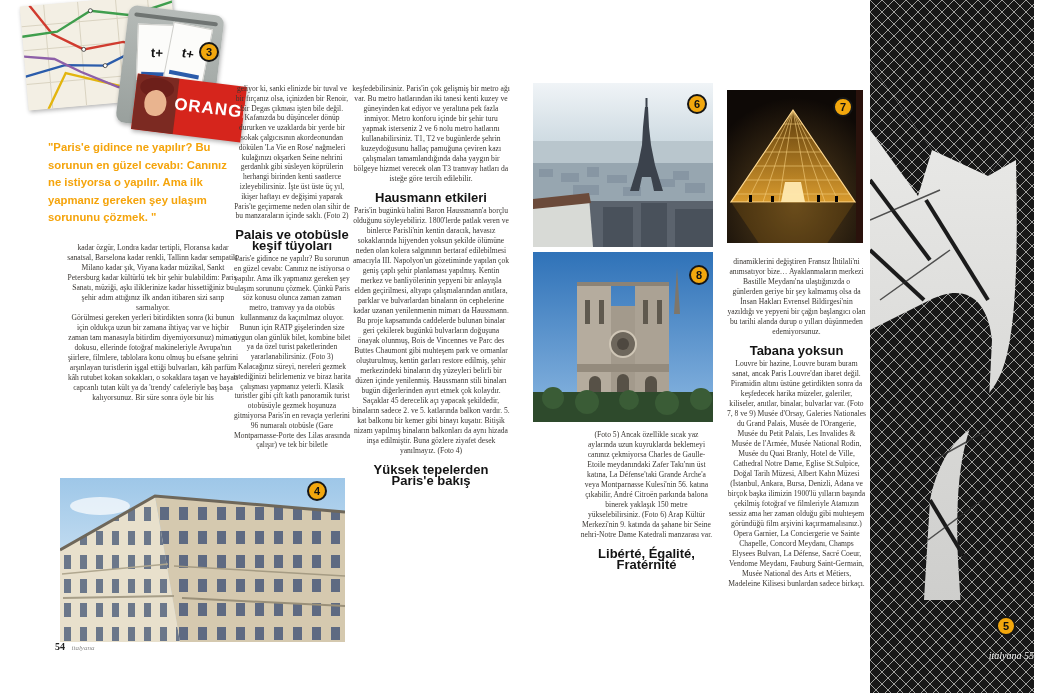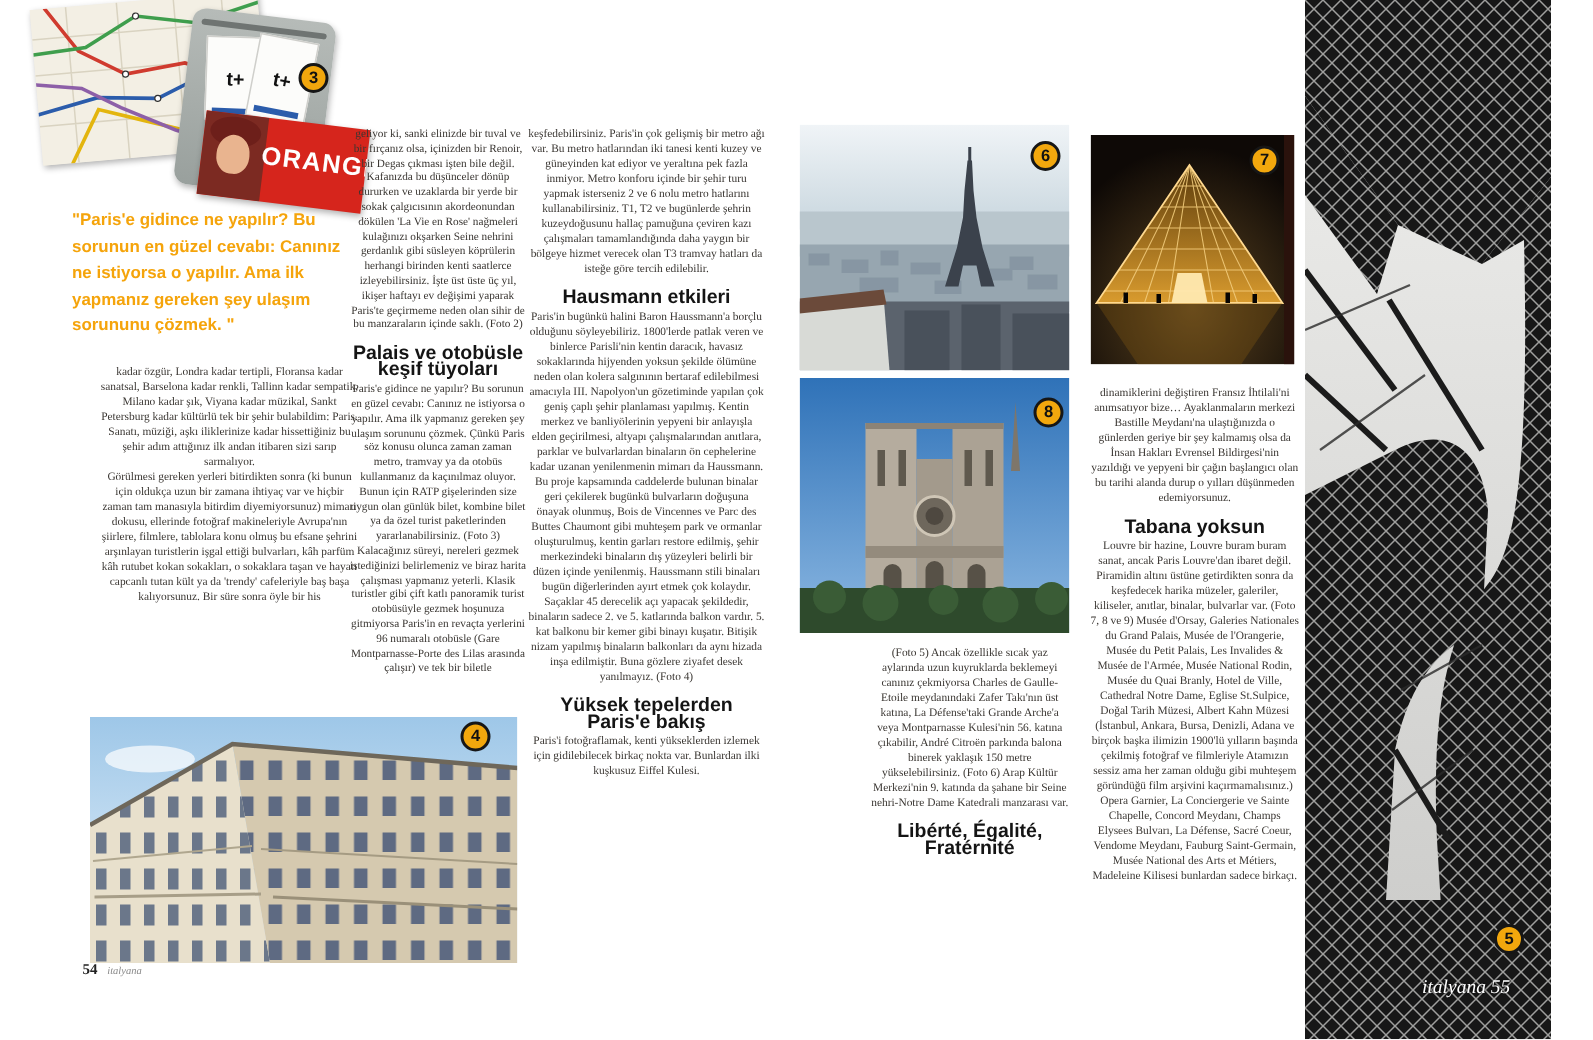--- a/index.html
+++ b/index.html
@@ -39,22 +39,22 @@
              background:#d6251c;overflow:hidden;box-shadow:1px 2px 4px rgba(0,0,0,.3);}
   .woman{position:absolute;left:0;top:0;width:42px;height:56px;background:#7c2a22;}
   .face{position:absolute;left:10px;top:14px;width:22px;height:26px;border-radius:50% 50% 45% 45%;background:#e9b48f;}
   .hair{position:absolute;left:4px;top:2px;width:34px;height:20px;border-radius:50%;background:#6d1f1a;}
   .brand{position:absolute;left:40px;top:16px;font-family:"Liberation Sans",sans-serif;
          font-weight:bold;font-size:17px;color:#fff;letter-spacing:1px;}
   
   .footer-left{position:absolute;left:55px;top:641px;font-size:10px;color:#222;}
   .footer-left .num{font-weight:bold;font-family:Liberation Serif, serif;}
   .footer-left .mag{font-style:italic;font-size:7px;color:#8a8a8a;margin-left:4px;}
-  .strip-caption{position:absolute;left:948px;top:650px;width:86px;text-align:left;
-                 font-style:italic;font-size:13px;color:#ffffff;z-index:6;text-shadow:0 0 2px #000;}
+  .strip-caption{position:absolute;left:948px;top:650px;width:86px;text-align:right;
+                 font-style:italic;font-size:10px;color:#ffffff;z-index:6;text-shadow:0 0 2px #000;}
 </style>
 </head>
 <body>
 
 <div class="spread">
 
   <div class="collage">
     <div class="map">
       <svg width="152" height="104" viewBox="0 0 152 104">
         <rect width="152" height="104" fill="#f3efe4"></rect>
@@ -108,21 +108,20 @@
     <p>geliyor ki, sanki elinizde bir tuval ve bir fırçanız olsa, içinizden bir Renoir, bir Degas çıkması işten bile değil. Kafanızda bu düşünceler dönüp dururken ve uzaklarda bir yerde bir sokak çalgıcısının akordeonundan dökülen 'La Vie en Rose' nağmeleri kulağınızı okşarken Seine nehrini gerdanlık gibi süsleyen köprülerin herhangi birinden kenti saatlerce izleyebilirsiniz. İşte üst üste üç yıl, ikişer haftayı ev değişimi yaparak Paris'te geçirmeme neden olan sihir de bu manzaraların içinde saklı. (Foto 2)</p>
     <div class="subhead">Palais ve otobüsle keşif tüyoları</div>
     <p>Paris'e gidince ne yapılır? Bu sorunun en güzel cevabı: Canınız ne istiyorsa o yapılır. Ama ilk yapmanız gereken şey ulaşım sorununu çözmek. Çünkü Paris söz konusu olunca zaman zaman metro, tramvay ya da otobüs kullanmanız da kaçınılmaz oluyor. Bunun için RATP gişelerinden size uygun olan günlük bilet, kombine bilet ya da özel turist paketlerinden yararlanabilirsiniz. (Foto 3) Kalacağınız süreyi, nereleri gezmek istediğinizi belirlemeniz ve biraz harita çalışması yapmanız yeterli. Klasik turistler gibi çift katlı panoramik turist otobüsüyle gezmek hoşunuza gitmiyorsa Paris'in en revaçta yerlerini 96 numaralı otobüsle (Gare Montparnasse-Porte des Lilas arasında çalışır) ve tek bir biletle</p>
   </div>
 
   <div class="textcol" style="left:352px;top:84px;width:158px;">
     <p>keşfedebilirsiniz. Paris'in çok gelişmiş bir metro ağı var. Bu metro hatlarından iki tanesi kenti kuzey ve güneyinden kat ediyor ve yeraltına pek fazla inmiyor. Metro konforu içinde bir şehir turu yapmak isterseniz 2 ve 6 nolu metro hatlarını kullanabilirsiniz. T1, T2 ve bugünlerde şehrin kuzeydoğusunu hallaç pamuğuna çeviren kazı çalışmaları tamamlandığında daha yaygın bir bölgeye hizmet verecek olan T3 tramvay hatları da isteğe göre tercih edilebilir.</p>
     <div class="subhead">Hausmann etkileri</div>
     <p>Paris'in bugünkü halini Baron Haussmann'a borçlu olduğunu söyleyebiliriz. 1800'lerde patlak veren ve binlerce Parisli'nin kentin daracık, havasız sokaklarında hijyenden yoksun şekilde ölümüne neden olan kolera salgınının bertaraf edilebilmesi amacıyla III. Napolyon'un gözetiminde yapılan çok geniş çaplı şehir planlaması yapılmış. Kentin merkez ve banliyölerinin yepyeni bir anlayışla elden geçirilmesi, altyapı çalışmalarından anıtlara, parklar ve bulvarlardan binaların ön cephelerine kadar uzanan yenilenmenin mimarı da Haussmann. Bu proje kapsamında caddelerde bulunan binalar geri çekilerek bugünkü bulvarların doğuşuna önayak olunmuş, Bois de Vincennes ve Parc des Buttes Chaumont gibi muhteşem park ve ormanlar oluşturulmuş, kentin garları restore edilmiş, şehir merkezindeki binaların dış yüzeyleri belirli bir düzen içinde yenilenmiş. Haussmann stili binaları bugün diğerlerinden ayırt etmek çok kolaydır. Saçaklar 45 derecelik açı yapacak şekildedir, binaların sadece 2. ve 5. katlarında balkon vardır. 5. kat balkonu bir kemer gibi binayı kuşatır. Bitişik nizam yapılmış binaların balkonları da aynı hizada inşa edilmiştir. Buna gözlere ziyafet desek yanılmayız. (Foto 4)</p>
     <div class="subhead">Yüksek tepelerden Paris'e bakış</div>
-    <p>Paris'i fotoğraflamak, kenti yükseklerden izlemek için gidilebilecek birkaç nokta var. Bunlardan ilki kuşkusuz Eiffel Kulesi.</p>
   </div>
 
   <div class="photo" style="left:60px;top:478px;width:285px;height:164px;">
     <svg width="285" height="164" viewBox="0 0 285 164">
       <defs>
         <linearGradient id="skyg" x1="0" y1="0" x2="0" y2="1">
           <stop offset="0" stop-color="#9ec7e8"></stop>
             <stop offset="1" stop-color="#eaf3fa"></stop>
         </linearGradient>
         <pattern id="winL" width="16" height="24" patternUnits="userSpaceOnUse">

